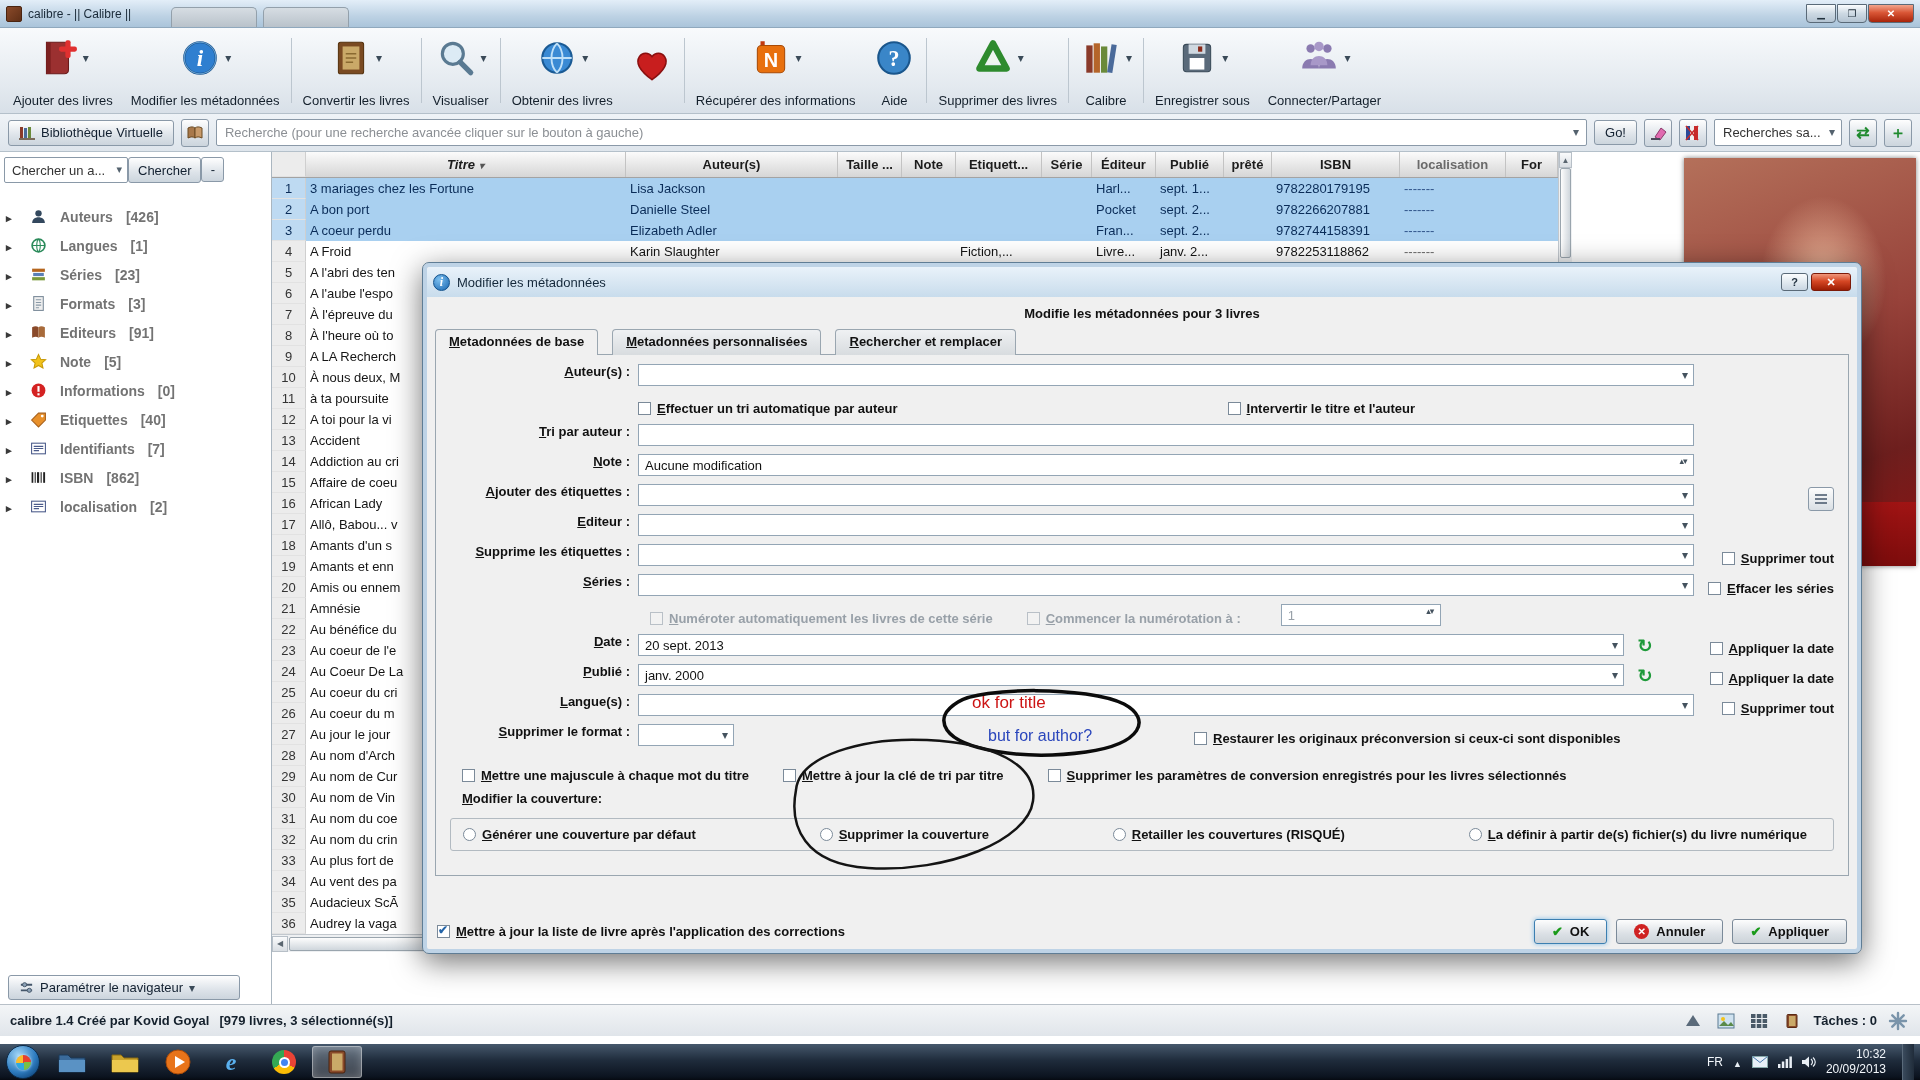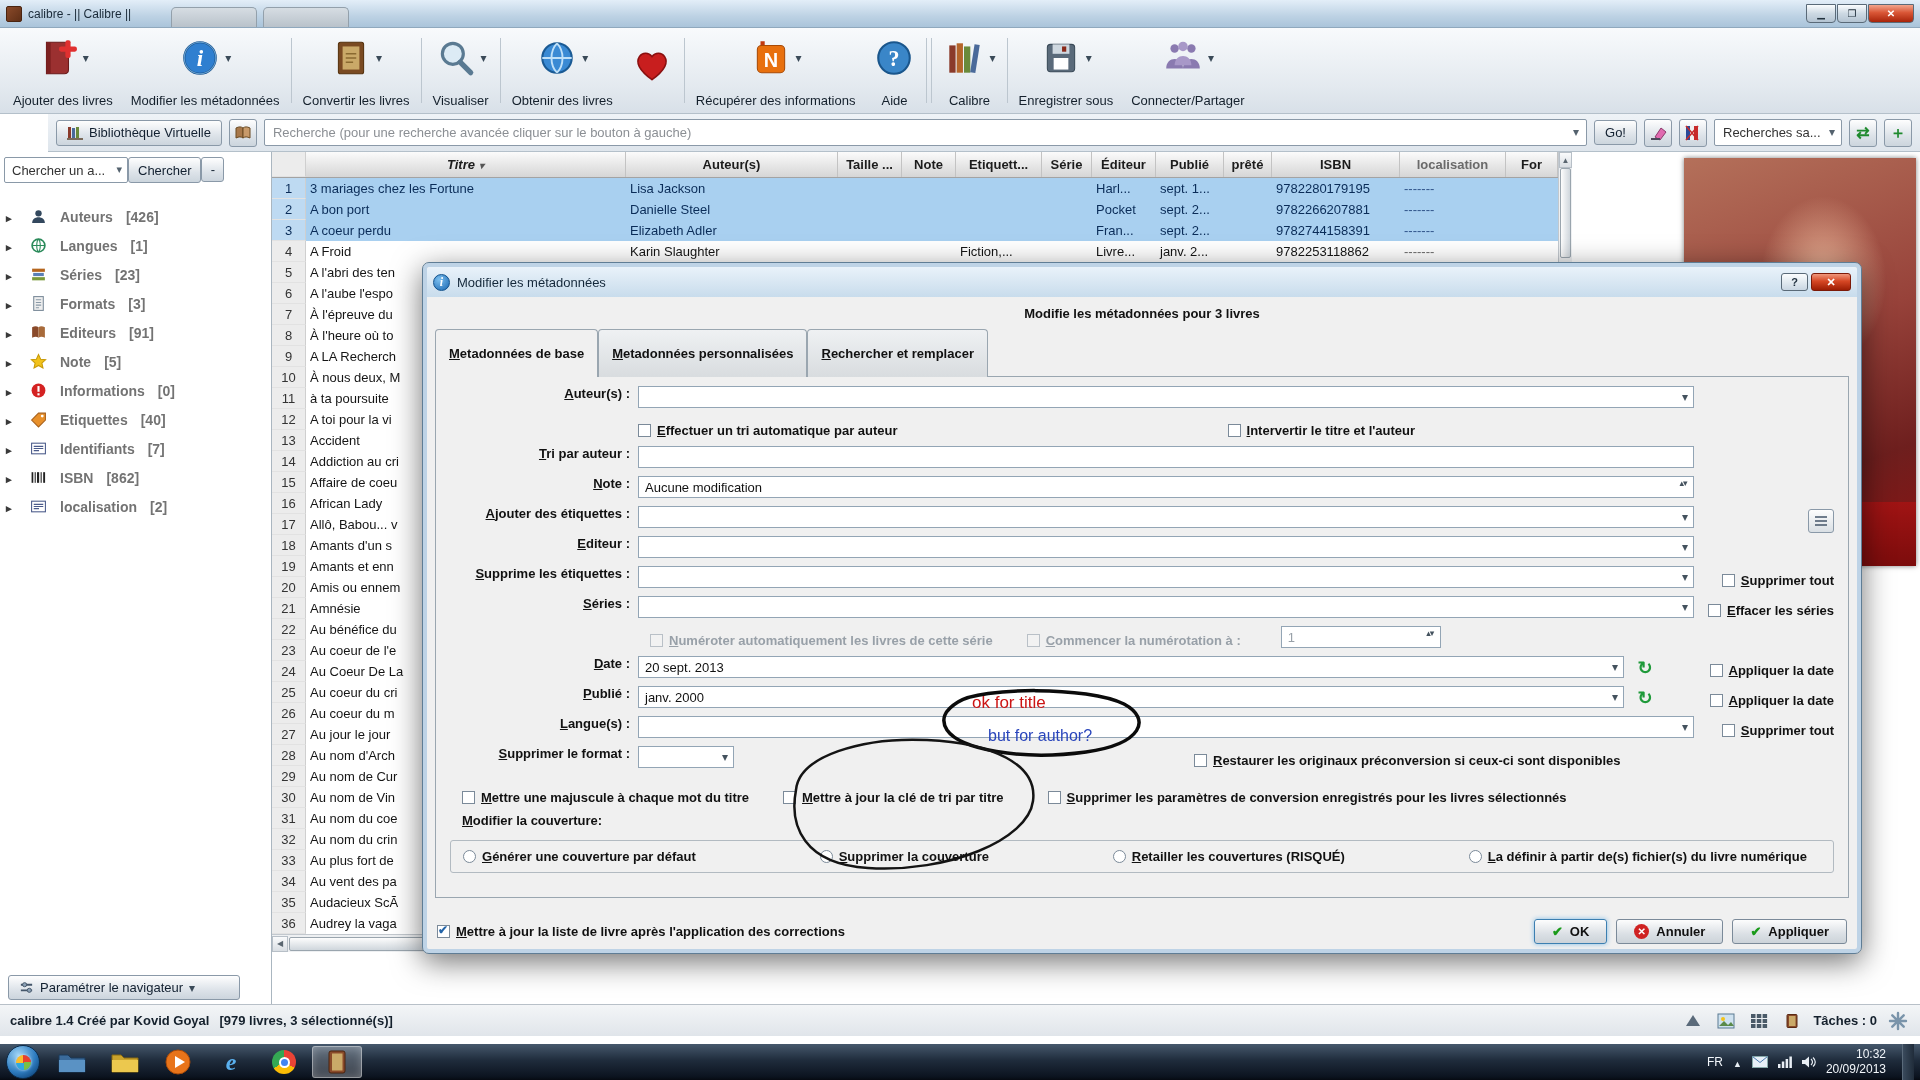--- a/index.html
+++ b/index.html
@@ -30,21 +30,21 @@
   .tb-item{display:flex;flex-direction:column;align-items:center;justify-content:center;
     padding:2px 9px;white-space:nowrap;}
   .tb-top{display:flex;align-items:center;gap:4px;height:48px;}
   .tb-label{font-size:13px;margin-top:11px;color:#14202c;}
   .dd::after{content:"▾";font-size:12px;color:#3a4a58;}
   .tb-sep{width:1px;background:#bcc6cf;margin:8px 2px;}
 
   
   .searchrow{position:absolute;top:114px;left:0;right:0;height:38px;
     background:linear-gradient(#eff3f7,#dee5ec);border-bottom:1px solid #b4c0ca;
-    display:flex;align-items:center;padding:0 8px;gap:7px;margin-left:48px;}
+    display:flex;align-items:center;padding:0 8px;gap:7px;}
   .btn{display:inline-flex;align-items:center;gap:6px;border:1px solid #8a99a8;border-radius:3px;
     background:linear-gradient(#fefefe,#dde3e9 60%,#ccd5dd);padding:4px 10px;font-size:13px;color:#122030;}
   .sq-btn{width:28px;height:28px;justify-content:center;padding:0;}
   .search-box{flex:1;height:27px;border:1px solid #8a99a8;border-radius:2px;background:#fff;
     display:flex;align-items:center;padding:0 26px 0 8px;color:#8b8f94;position:relative;}
   .search-box::after{content:"▾";position:absolute;right:7px;top:5px;color:#54626e;font-size:12px;}
   .combo-mini{width:128px;height:27px;border:1px solid #8a99a8;border-radius:2px;background:#fff;
     display:flex;align-items:center;padding:0 20px 0 8px;position:relative;color:#333;}
   .combo-mini::after{content:"▾";position:absolute;right:6px;top:5px;color:#54626e;font-size:12px;}
   .green-glyph{color:#1f8a2e;font-weight:bold;font-size:16px;line-height:1;}
@@ -145,21 +145,21 @@
     display:flex;align-items:center;justify-content:center;}
   .dlg-winbtns{margin-left:auto;display:flex;gap:3px;}
   .dlg-help{width:27px;height:18px;border:1px solid #5a6a78;border-radius:3px;
     background:linear-gradient(#fbfdfe,#c9d6e2);display:flex;align-items:center;justify-content:center;
     font-size:11px;font-weight:bold;color:#223240;}
   .dlg-close{width:40px;height:18px;border:1px solid #7c1a08;border-radius:3px;color:#fff;font-weight:bold;
     background:linear-gradient(#f0977c,#d64724 45%,#9c1d04);display:flex;align-items:center;justify-content:center;
     font-size:11px;}
   .dlg-sub{text-align:center;font-weight:bold;margin:9px 0 7px;}
   .dlg-tabs{display:flex;margin:0 12px;position:relative;top:1px;}
-  .dlg-tab{padding:16px 13px;margin-right:0;border:1px solid #9aa6b0;border-bottom:none;
+  .dlg-tab{padding:4px 13px;margin-right:14px;border:1px solid #9aa6b0;border-bottom:none;
     border-radius:4px 4px 0 0;background:linear-gradient(#eff1f3,#d8dcdf);font-weight:bold;font-size:13px;}
   .dlg-tab.active{background:#f0f0f0;padding-bottom:6px;}
   .dlg-panel{margin:0 12px;border:1px solid #9aa6b0;background:#f0f0f0;padding:8px 14px;height:522px;}
   .frow{display:flex;height:29px;margin:1px 0;}
   .flabel{width:180px;text-align:right;margin-right:8px;font-weight:bold;white-space:nowrap;display:inline-block;}
   .accel{display:inline-block;}
   .accel::first-letter{text-decoration:underline;}
   .tbox{height:22px;background:#fff;border:1px solid #93a5b5;display:flex;align-items:center;padding:0 6px;}
   .combo{height:22px;background:#fff;border:1px solid #93a5b5;display:flex;align-items:center;
     padding:0 22px 0 6px;position:relative;}
@@ -316,20 +316,30 @@
           <svg width="42" height="42" viewBox="0 0 40 40">
             <circle cx="20" cy="20" r="15" fill="#3a86c8" stroke="#1a568c" stroke-width="2"></circle>
             <text x="20" y="28" text-anchor="middle" font-size="21" font-family="Liberation Serif,serif" font-weight="bold" fill="#fff">?</text>
           </svg>
         </span>
       <span class="tb-label">Aide</span>
     </div>
 
     <div class="tb-sep"></div>
 
+    <div class="tb-item">
+      <span class="tb-top">
+          <svg width="42" height="42" viewBox="0 0 40 40">
+            <path d="M20 6 L33 30 H7 Z" fill="none" stroke="#2e8b2e" stroke-width="6" stroke-linejoin="round"></path>
+            <path d="M20 14 L26 25 H14 Z" fill="#eef6ee"></path>
+          </svg>
+          <span class="dd"></span>
+        </span>
+      <span class="tb-label">Supprimer des livres</span>
+    </div>
 
     <div class="tb-sep"></div>
 
     <div class="tb-item">
       <span class="tb-top">
           <svg width="42" height="42" viewBox="0 0 40 40">
             <rect x="6" y="8" width="6" height="26" fill="#8a3a2a"></rect>
             <rect x="13" y="6" width="6" height="28" fill="#b5652a"></rect>
             <rect x="20" y="9" width="6" height="25" fill="#6a8a3a"></rect>
             <rect x="28" y="7" width="5" height="27" fill="#4a6a9a" transform="rotate(9 30 20)"></rect>

